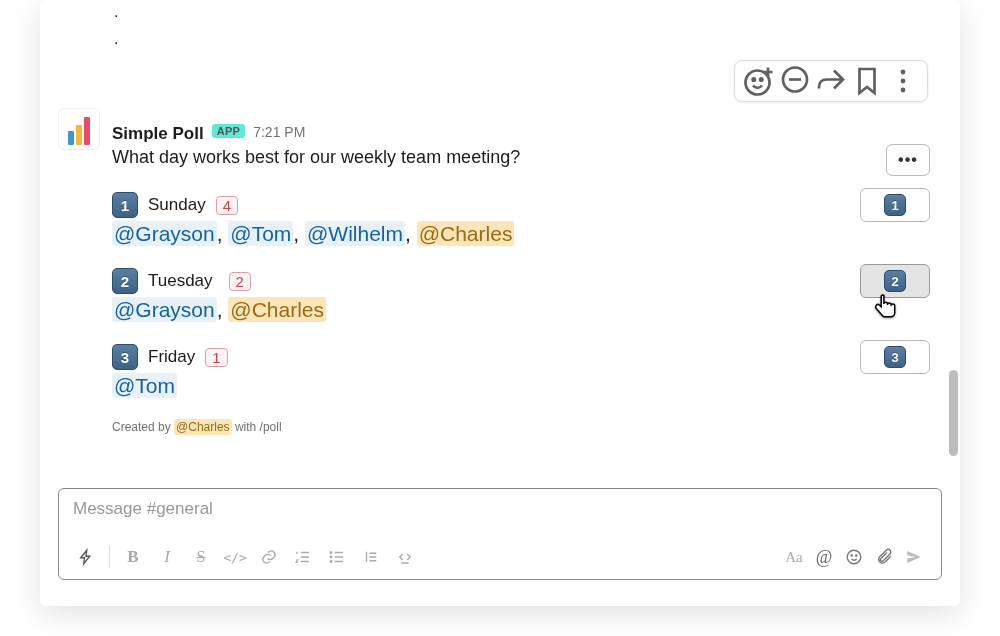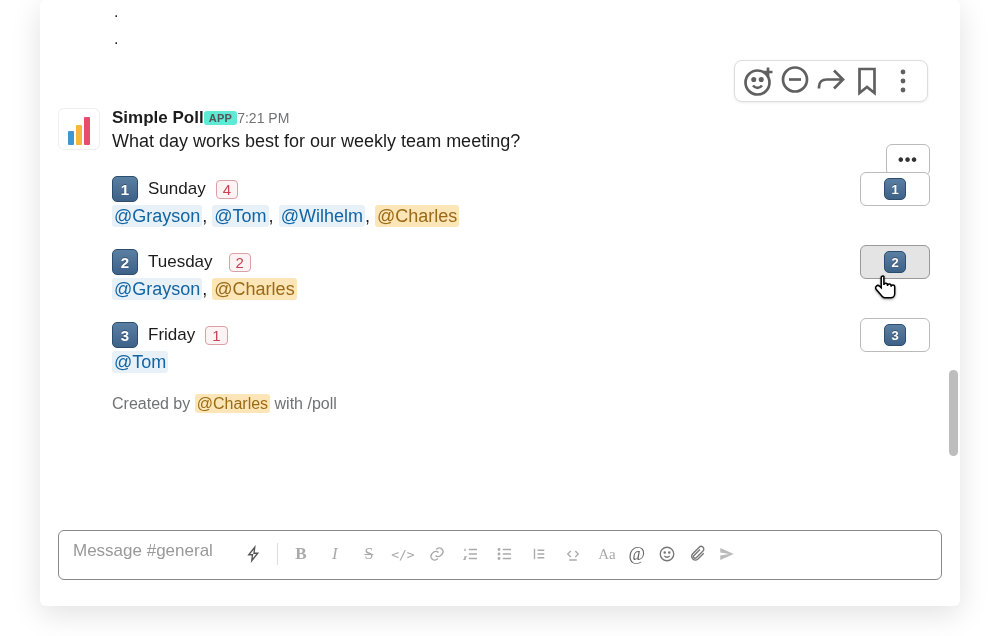--- a/index.html
+++ b/index.html
@@ -71,21 +71,23 @@
       border: 1px solid #eee;
       flex-shrink: 0;
     }
     .bar { width: 6px; margin: 0 1px; border-radius: 1px; }
     .bar.b1 { height: 14px; background: #4096d1; }
     .bar.b2 { height: 20px; background: #f6b73c; }
     .bar.b3 { height: 28px; background: #e94b6e; }
     .msg-body { flex: 1; }
     .header {
       display: flex;
-      align-items: center;
+      align-items: flex-start;
+      gap: 8px;
+      margin-top: 16px;
     }
     .sender { font-weight: 800; font-size: 17px; color: #1d1c1d; }
     .app-badge {
       background: #5eead4;
       color: #555;
       font-size: 11px;
       font-weight: 600;
       padding: 1px 5px;
       border-radius: 3px;
       letter-spacing: 0.3px;
@@ -144,21 +146,21 @@
       border: 1px solid #d9a0a6;
       background: #fdf3f4;
       color: #c4444f;
       padding: 0 6px;
       border-radius: 4px;
       font-size: 15px;
       font-weight: 500;
     }
     .voters {
       margin-top: 4px;
-      font-size: 18px;
+      font-size: 21px;
       color: #1d1c1d;
     }
     .mention {
       color: #1264a3;
       background: #e8f1f8;
       padding: 1px 2px;
       border-radius: 3px;
     }
     .mention.self {
       background: #fce6b8;
@@ -186,31 +188,31 @@
     .cursor-hand {
       position: absolute;
       right: 30px;
       top: 28px;
       font-size: 24px;
       pointer-events: none;
       filter: drop-shadow(0 1px 1px rgba(0,0,0,0.4));
     }
     .footer-text {
       color: #717274;
-      font-size: 16px;
+      font-size: 12px;
       margin-top: 20px;
     }
     .footer-text .cmd { color: #717274; }
     .composer {
       margin: 18px 18px 26px 18px;
       border: 1px solid #888;
       border-radius: 6px;
       padding: 0;
       display: flex;
-      flex-direction: row;
+      flex-direction: column;
     }
     .composer-input {
       padding: 10px 14px 18px 14px;
       color: #999;
       font-size: 17px;
     }
     .composer-bar {
       display: flex;
       align-items: center;
       padding: 6px 12px 8px 12px;

